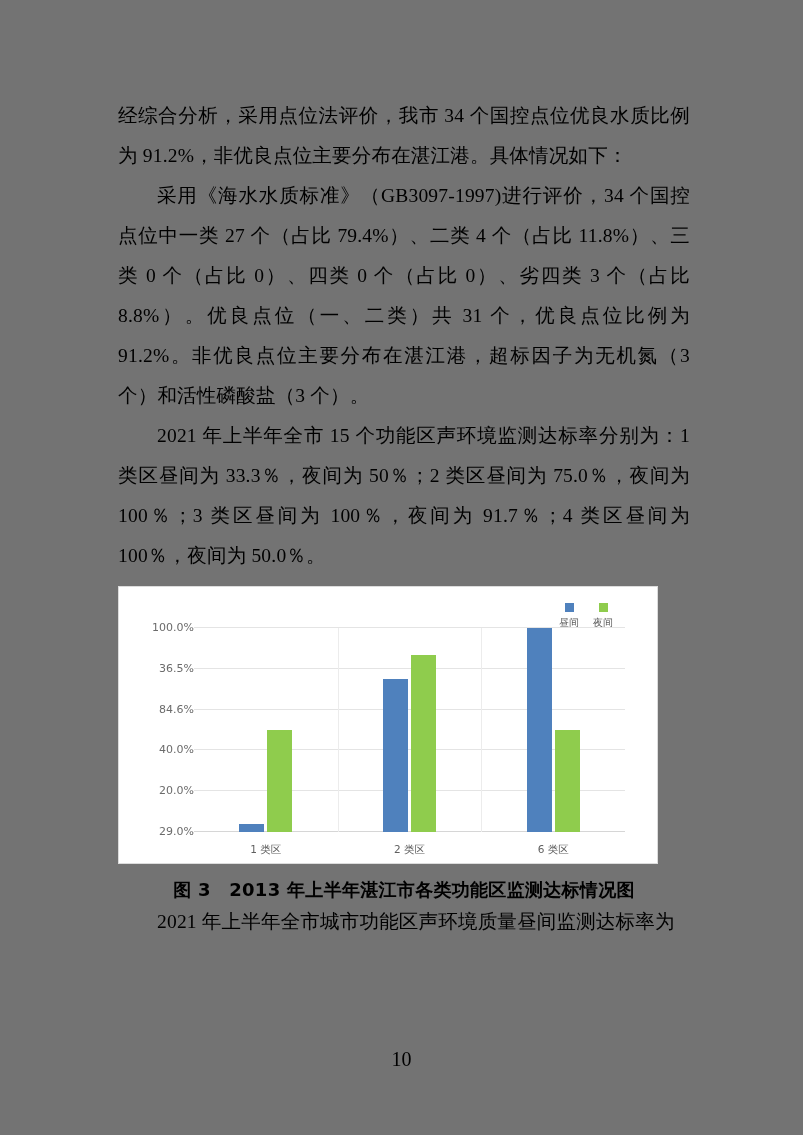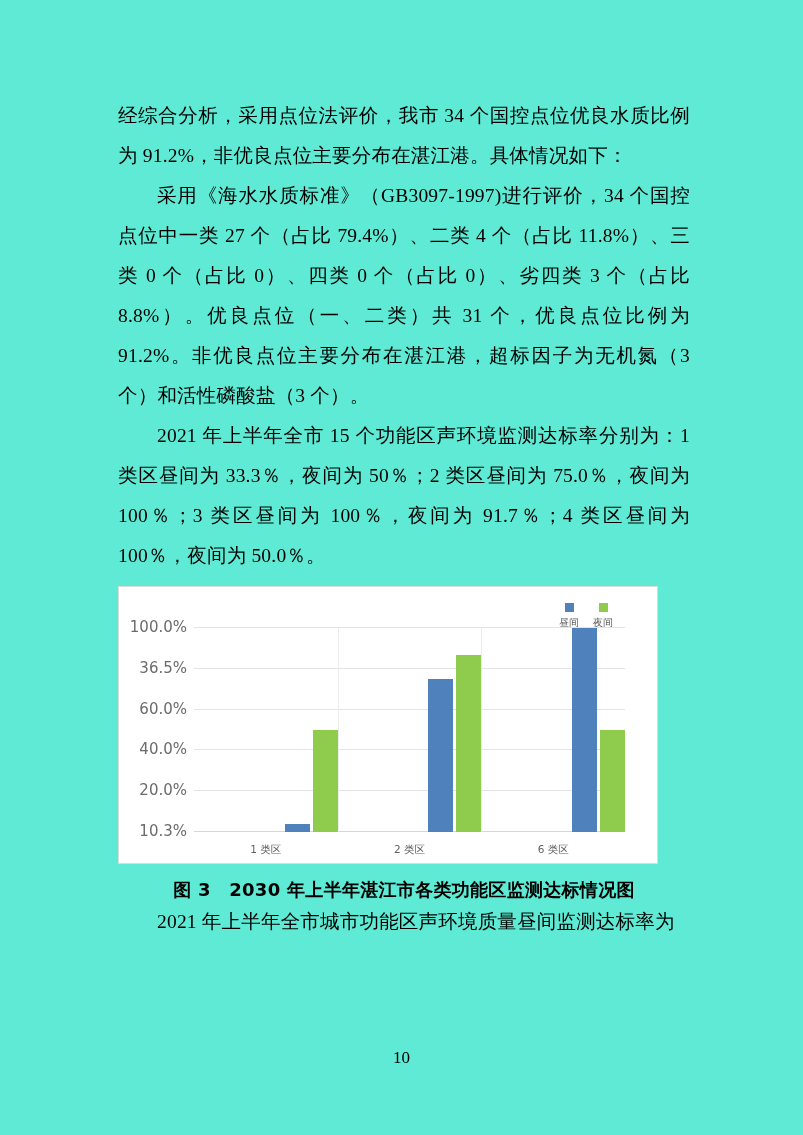--- a/index.html
+++ b/index.html
@@ -8,21 +8,21 @@
     background: #ffffff;
   }
   body {
     font-family: "Liberation Serif", "DejaVu Serif", serif;
     color: #000000;
   }
   .page {
     position: relative;
     width: 803px;
     height: 1135px;
-    background: #5eead4;
+    background: #737373;
     overflow: hidden;
     box-sizing: border-box;
   }
   .content {
     position: absolute;
     left: 118px;
     top: 96px;
     width: 572px;
   }
   p.body-text {
@@ -96,40 +96,39 @@
     position: absolute;
     left: 0;
     right: 0;
     bottom: 0;
     height: 1px;
     background: #d6d6d6;
   }
   .ytick {
     position: absolute;
     right: 100%;
-    margin-right: 7px;
     transform: translateY(-50%);
     white-space: nowrap;
     font-family: "DejaVu Sans", "Liberation Sans", sans-serif;
-    font-size: 15px;
+    font-size: 11px;
     color: #6b6b6b;
   }
   .groups {
     position: absolute;
     left: 0;
     right: 0;
     bottom: 0;
     top: 0;
     display: flex;
   }
   .group {
     flex: 1 1 0;
     position: relative;
     display: flex;
-    justify-content: flex-end;
+    justify-content: center;
     align-items: flex-end;
     gap: 3px;
     height: 100%;
   }
   .bar {
     width: 25px;
   }
   .xtick {
     position: absolute;
     top: 100%;
@@ -156,21 +155,21 @@
     font-weight: bold;
     font-family: "DejaVu Sans", "Liberation Sans", sans-serif;
     letter-spacing: 0.3px;
   }
   .page-number {
     position: absolute;
     left: 0;
     right: 0;
     top: 1048px;
     text-align: center;
-    font-size: 17px;
+    font-size: 20px;
     font-family: "Liberation Serif", "DejaVu Serif", serif;
     color: #000;
   }
 </style>
 </head>
 <body>
 
 <div class="page">
 
   <div class="content">
@@ -198,30 +197,30 @@
 
       <div class="plot">
         <div id="grid-layer">
             <div class="gridline" style="bottom: 100%;">
               <span class="ytick">100.0%</span>
             </div>
             <div class="gridline" style="bottom: 80%;">
               <span class="ytick">36.5%</span>
             </div>
             <div class="gridline" style="bottom: 60%;">
-              <span class="ytick">60.0%</span>
+              <span class="ytick">84.6%</span>
             </div>
             <div class="gridline" style="bottom: 40%;">
               <span class="ytick">40.0%</span>
             </div>
             <div class="gridline" style="bottom: 20%;">
               <span class="ytick">20.0%</span>
             </div>
             <div class="gridline" style="bottom: 0%;">
-              <span class="ytick">10.3%</span>
+              <span class="ytick">29.0%</span>
             </div>
           </div>
         <div class="baseline"></div>
         <div class="groups" id="bar-groups">
             <div class="group">
               <div class="bar" style="background: rgb(79, 129, 189); height: 3.8%;"></div>
               <div class="bar" style="background: rgb(143, 204, 77); height: 50%;"></div>
               <div class="xtick">1 类区</div>
             </div>
             <div class="group">
@@ -234,21 +233,21 @@
               <div class="group-sep" style="left: 0px;"></div>
               <div class="bar" style="background: rgb(79, 129, 189); height: 100%;"></div>
               <div class="bar" style="background: rgb(143, 204, 77); height: 50%;"></div>
               <div class="xtick">6 类区</div>
             </div>
           </div>
       </div>
 
     </div>
 
-    <p class="fig-caption">图 3　2030 年上半年湛江市各类功能区监测达标情况图</p>
+    <p class="fig-caption">图 3　2013 年上半年湛江市各类功能区监测达标情况图</p>
 
     <p class="body-text indent">2021 年上半年全市城市功能区声环境质量昼间监测达标率为</p>
 
   </div>
 
   <div class="page-number">10</div>
 
 </div>
 
 </body></html>

